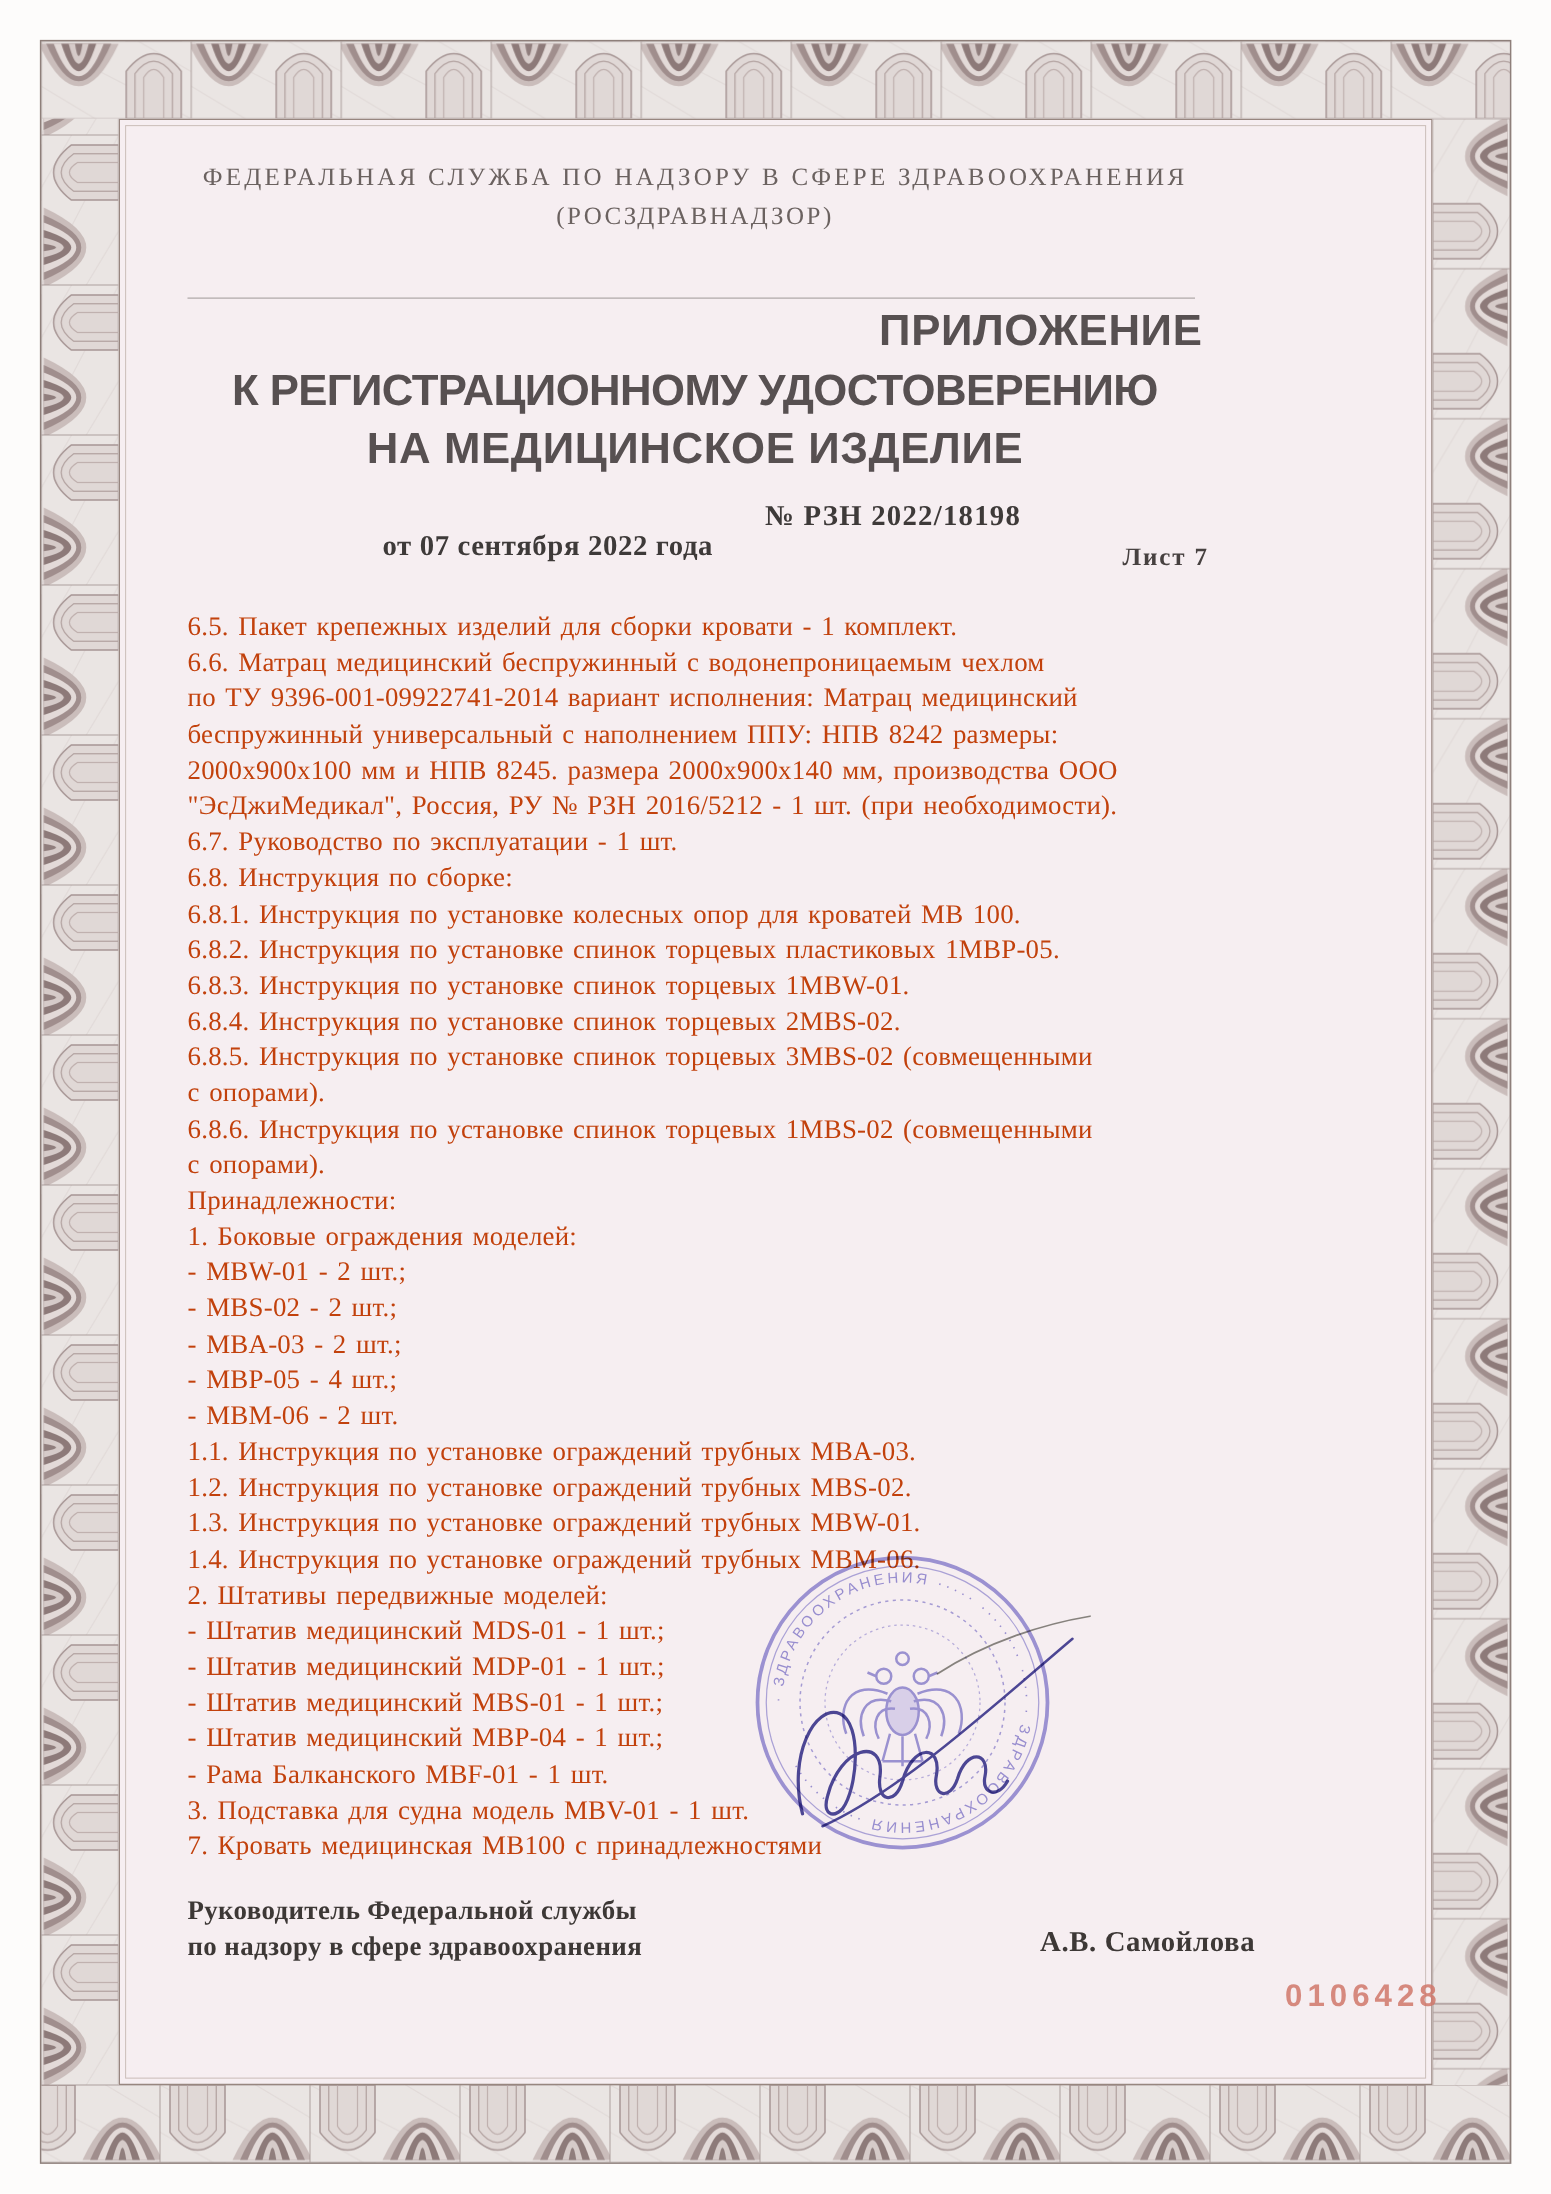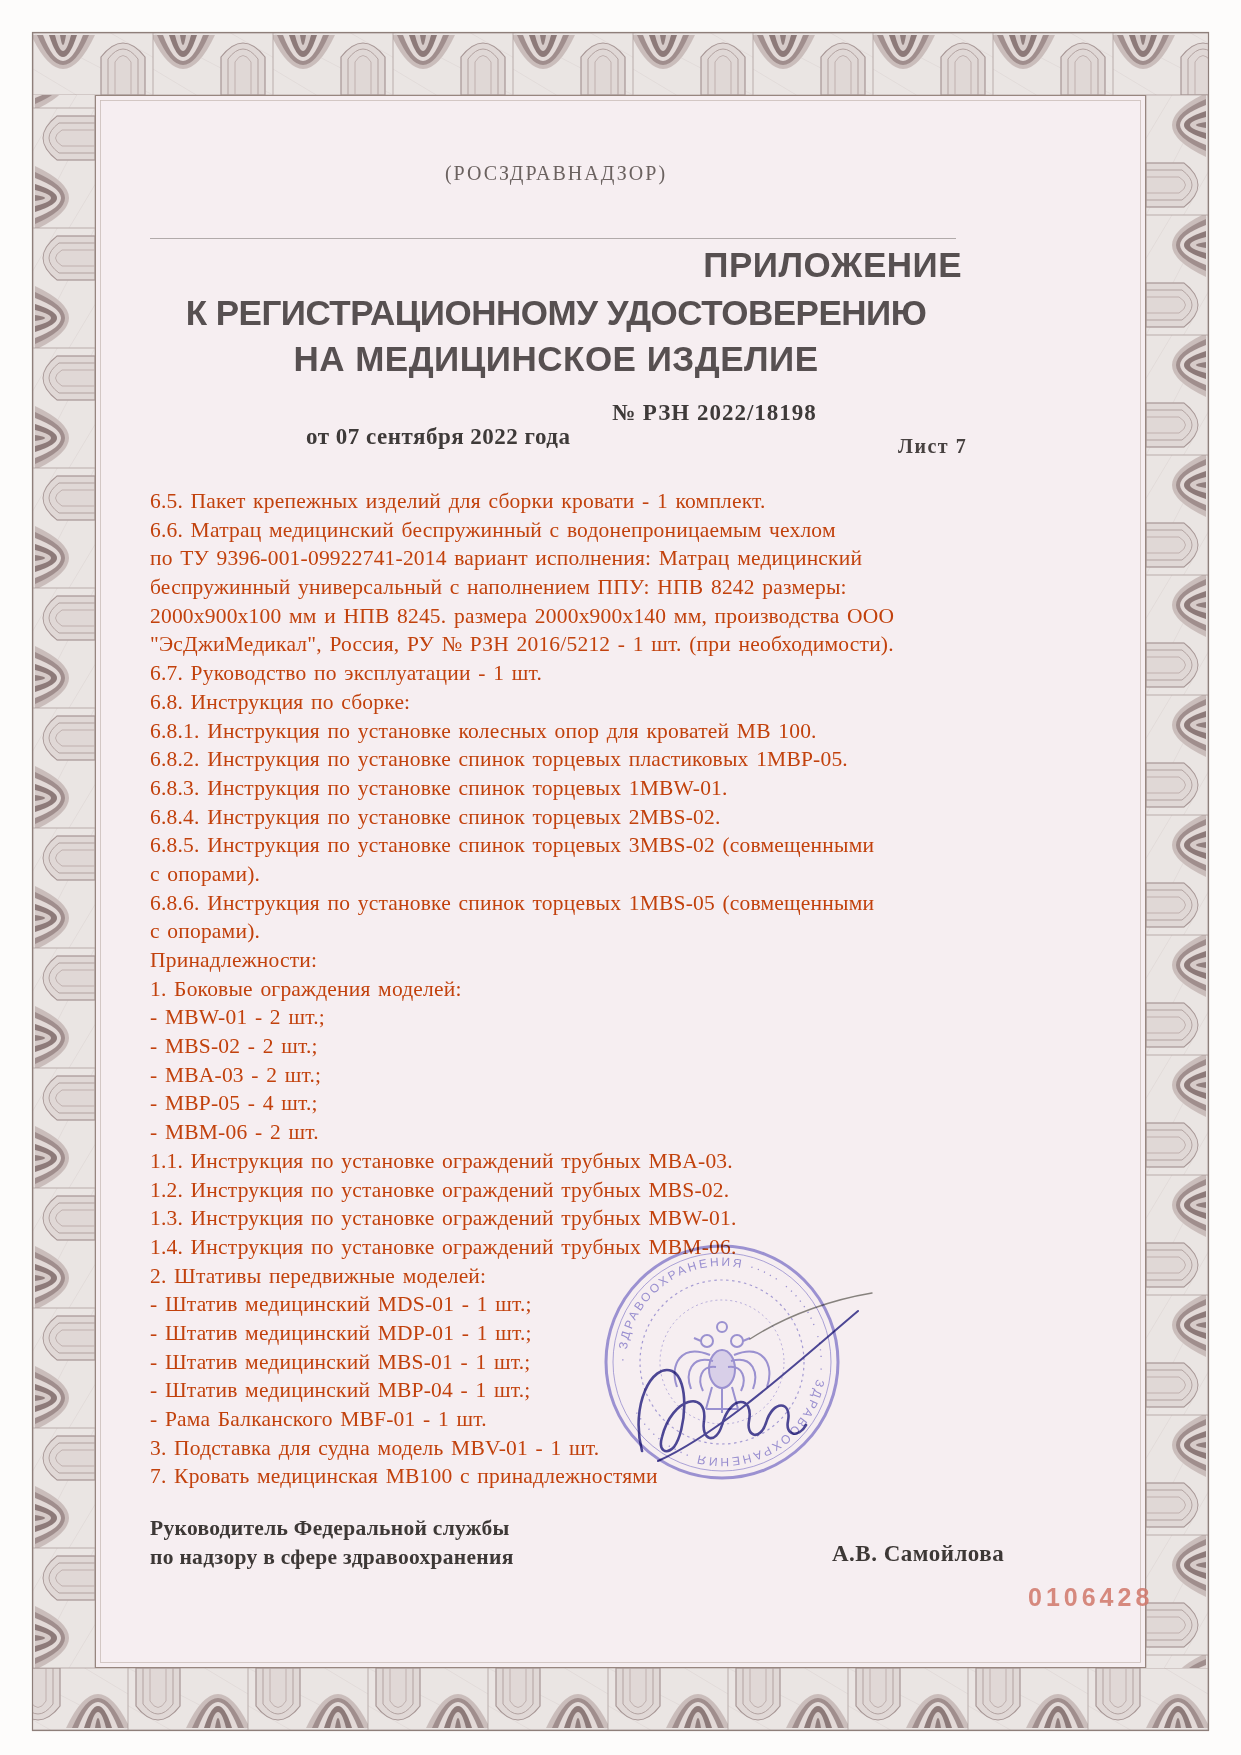--- a/index.html
+++ b/index.html
@@ -120,20 +120,21 @@
         <rect width="1573" height="62" fill="url(#swag)"></rect>
       </g>
     <rect x="95" y="95" width="1051" height="1573" fill="#f6eef1"></rect>
     <rect x="32.5" y="32.5" width="1176" height="1698" fill="none" stroke="#8e7f7a" stroke-width="1.2"></rect>
     <rect x="95.5" y="95.5" width="1050" height="1572" fill="none" stroke="#97867f" stroke-width="1"></rect>
     <rect x="100.5" y="100.5" width="1040" height="1562" fill="none" stroke="#cabdb8" stroke-width="0.8"></rect>
   </svg>
 
   <div class="content">
 
+    <div class="agency">ФЕДЕРАЛЬНАЯ СЛУЖБА ПО НАДЗОРУ В СФЕРЕ ЗДРАВООХРАНЕНИЯ</div>
     <div class="agency2">(РОСЗДРАВНАДЗОР)</div>
 
     <div class="divider"></div>
 
     <div class="title-block t1">ПРИЛОЖЕНИЕ</div>
     <div class="title-block t2">К РЕГИСТРАЦИОННОМУ УДОСТОВЕРЕНИЮ</div>
     <div class="title-block t3">НА МЕДИЦИНСКОЕ ИЗДЕЛИЕ</div>
 
     <div class="date-line">от 07 сентября 2022 года</div>
     <div class="number-line">№  РЗН 2022/18198</div>
@@ -147,21 +148,21 @@
         <div class="body-line">2000х900х100 мм и НПВ 8245. размера 2000х900х140 мм, производства ООО</div>
         <div class="body-line">"ЭсДжиМедикал", Россия, РУ № РЗН 2016/5212 - 1 шт. (при необходимости).</div>
         <div class="body-line">6.7. Руководство по эксплуатации - 1 шт.</div>
         <div class="body-line">6.8. Инструкция по сборке:</div>
         <div class="body-line">6.8.1. Инструкция по установке колесных опор для кроватей МВ 100.</div>
         <div class="body-line">6.8.2. Инструкция по установке спинок торцевых пластиковых 1МВР-05.</div>
         <div class="body-line">6.8.3. Инструкция по установке спинок торцевых 1MBW-01.</div>
         <div class="body-line">6.8.4. Инструкция по установке спинок торцевых 2MBS-02.</div>
         <div class="body-line">6.8.5. Инструкция по установке спинок торцевых 3MBS-02 (совмещенными</div>
         <div class="body-line">с опорами).</div>
-        <div class="body-line">6.8.6. Инструкция по установке спинок торцевых 1MBS-05 (совмещенными</div>
+        <div class="body-line">6.8.6. Инструкция по установке спинок торцевых 1MBS-02 (совмещенными</div>
         <div class="body-line">с опорами).</div>
         <div class="body-line">Принадлежности:</div>
         <div class="body-line">1. Боковые ограждения моделей:</div>
         <div class="body-line">- MBW-01 - 2 шт.;</div>
         <div class="body-line">- MBS-02 - 2 шт.;</div>
         <div class="body-line">- MBA-03 - 2 шт.;</div>
         <div class="body-line">- MBP-05 - 4 шт.;</div>
         <div class="body-line">- MBM-06 - 2 шт.</div>
         <div class="body-line">1.1. Инструкция по установке ограждений трубных MBA-03.</div>
         <div class="body-line">1.2. Инструкция по установке ограждений трубных MBS-02.</div>

